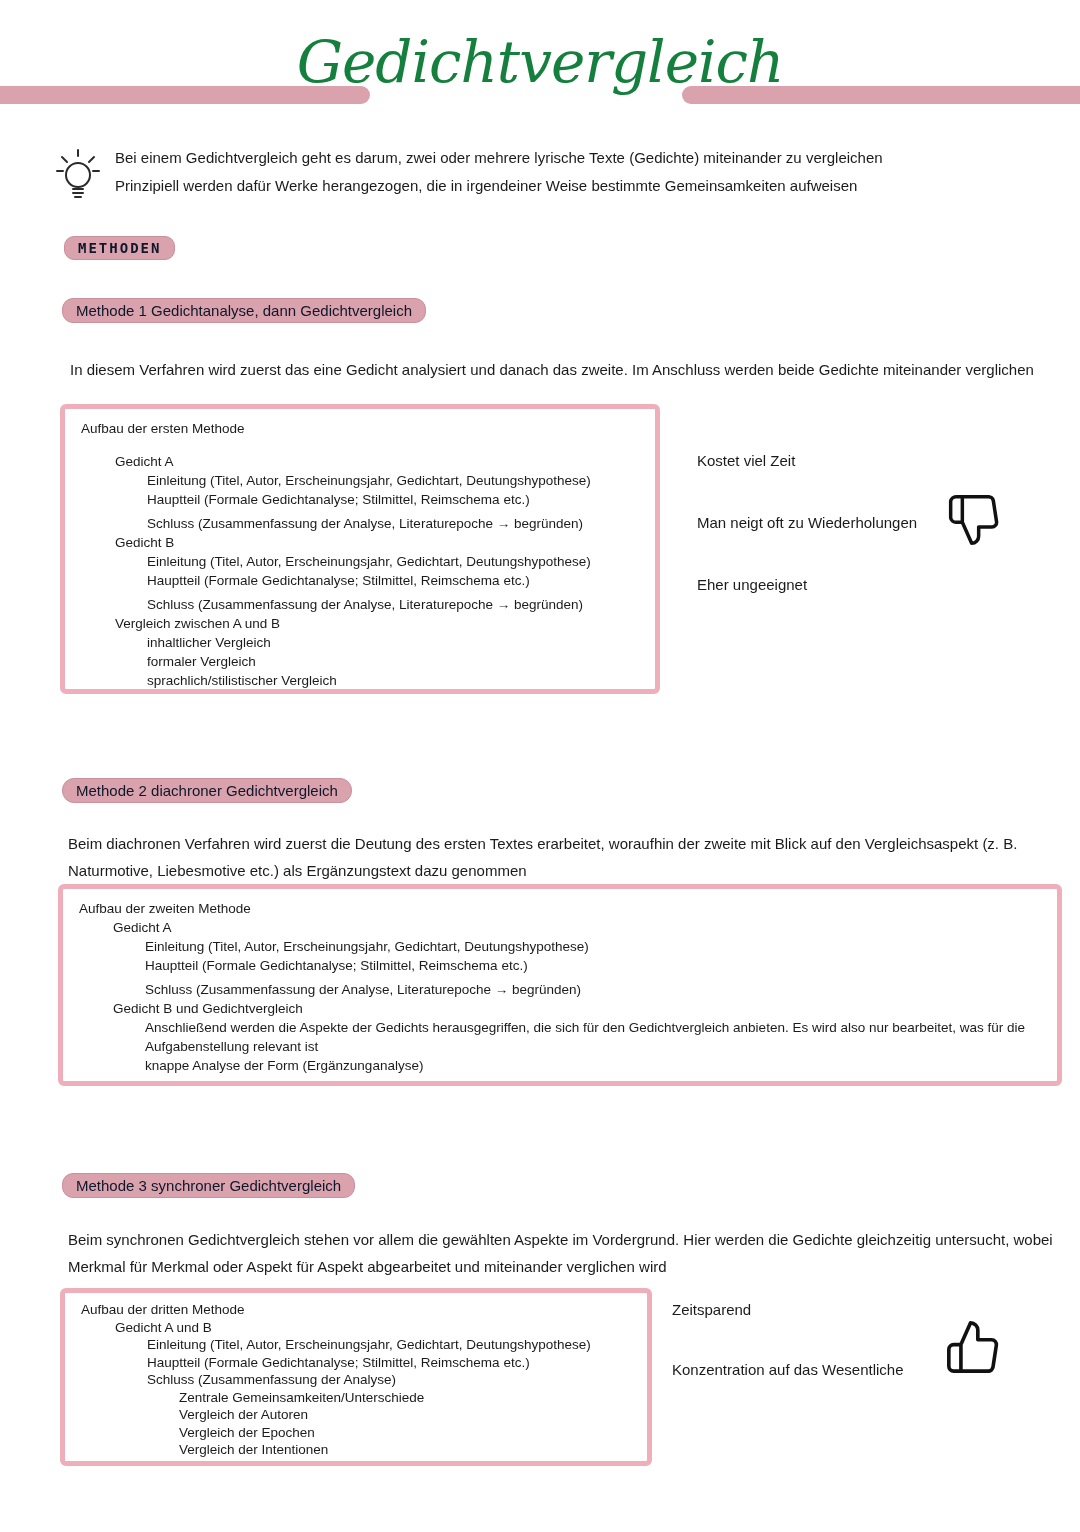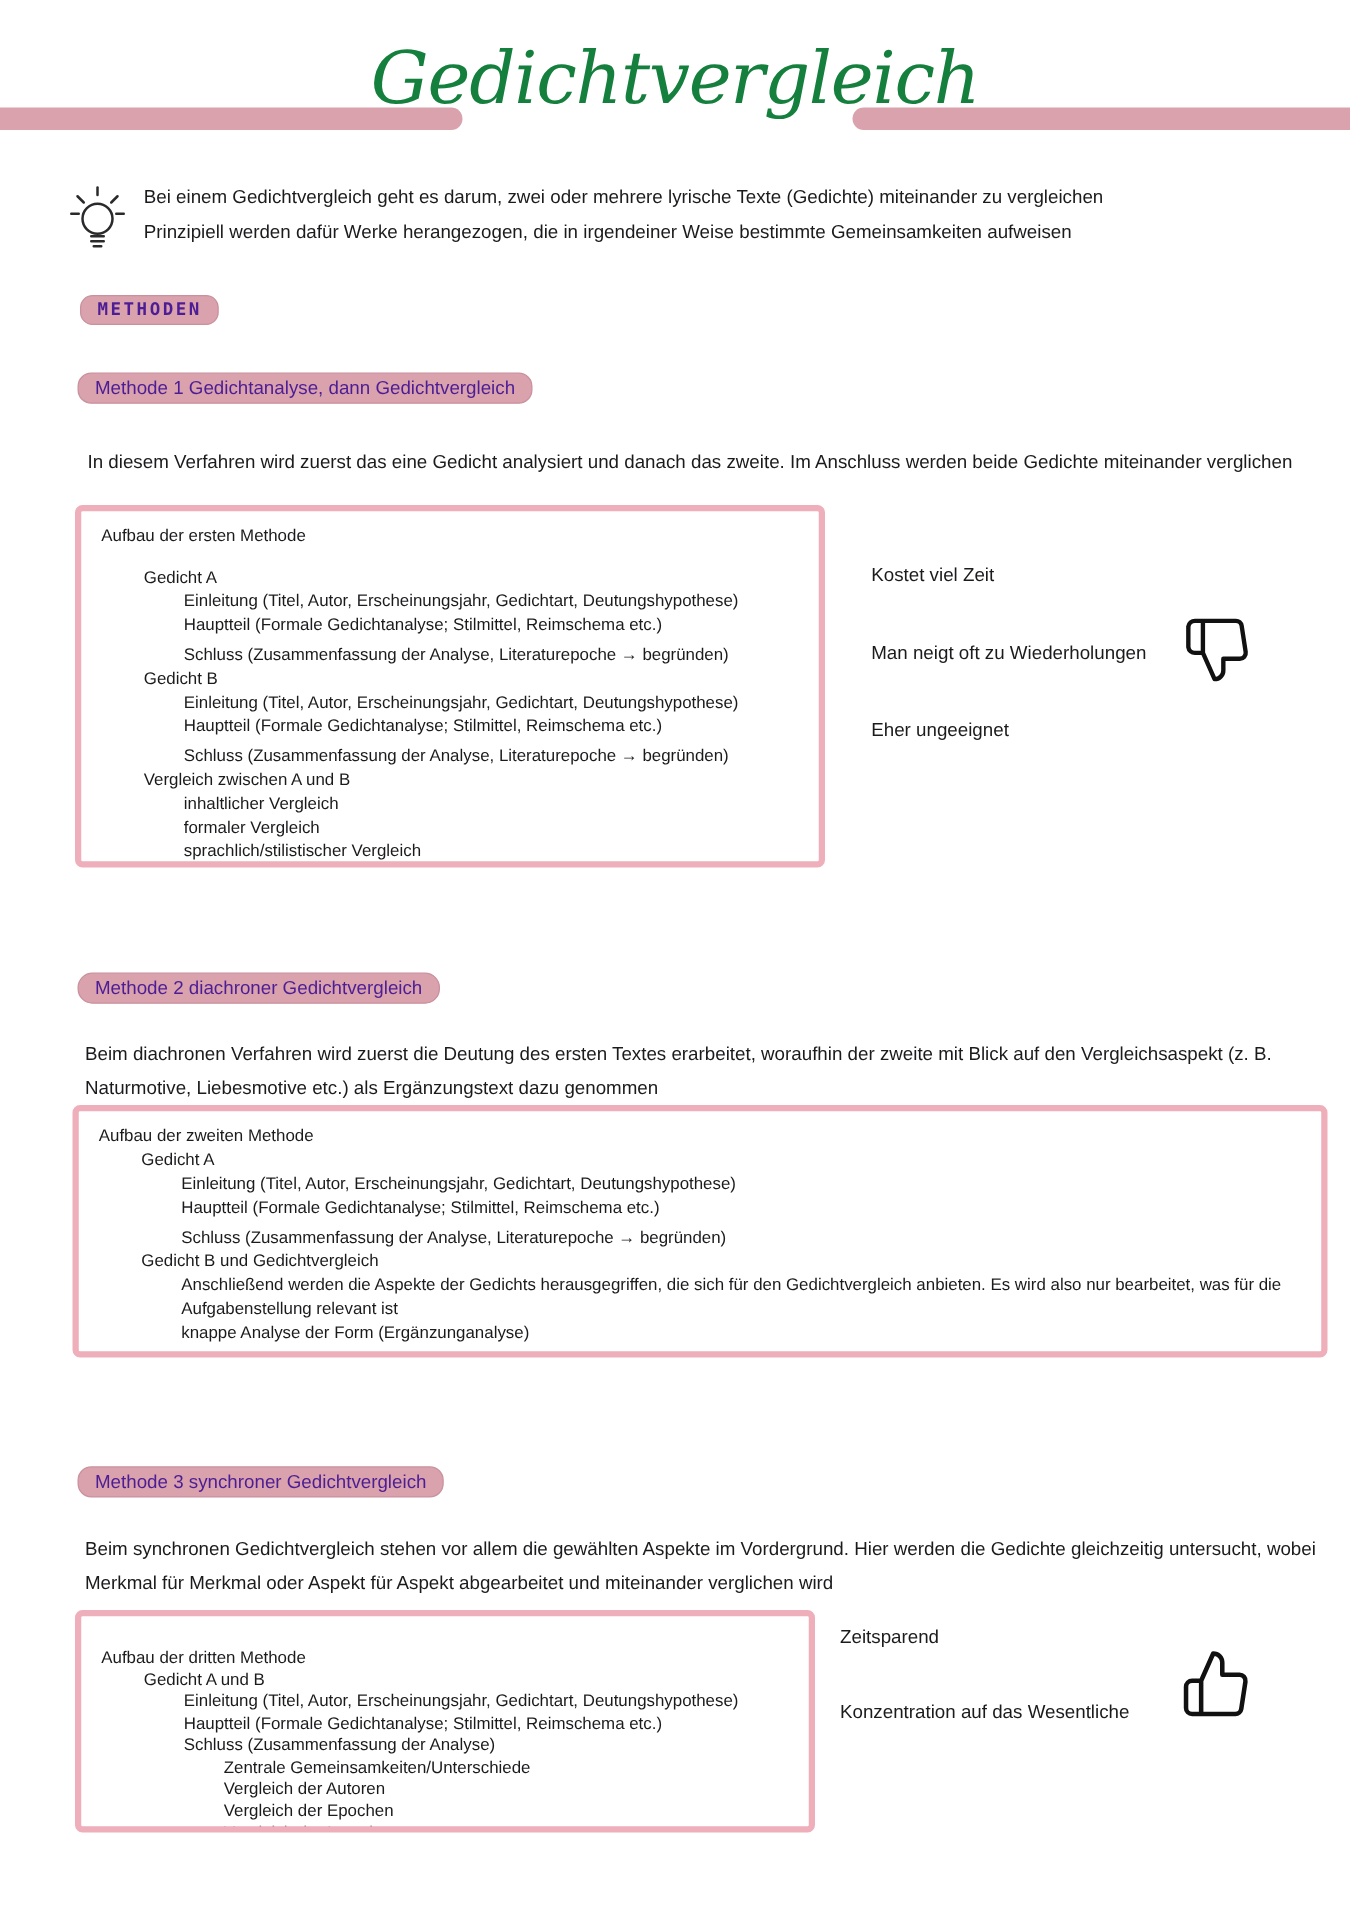--- a/index.html
+++ b/index.html
@@ -19,21 +19,21 @@
   }
 
   
   .bulb { position:absolute; left:52px; top:144px; }
   .intro-lines { position:absolute; left:115px; top:150px; width:900px; font-size:15px; }
   .intro-lines p { margin:0 0 13px 0; line-height:15px; }
 
   
   .pill {
     position:absolute; background:#d9a2ad; border:1px solid #c9909d;
-    border-radius:11px; padding:3px 13px; font-size:15px; color:#4c1d95;
+    border-radius:11px; padding:3px 13px; font-size:15px; color:#0f172a;
     white-space:nowrap;
   }
   .pill-methoden {
     left:64px; top:236px;
     font-family:"DejaVu Sans Mono", monospace; font-weight:bold;
     letter-spacing:2px; font-size:14px; border-radius:10px;
   }
   .pill-m1 { left:62px; top:298px; }
   .pill-m2 { left:62px; top:778px;border-radius:12px; }
   .pill-m3 { left:62px; top:1173px; }
@@ -45,21 +45,21 @@
   .para-m3 { left:68px; top:1226px; width:1000px; }
 
   
   .obox {
     position:absolute; box-sizing:border-box; background:#ffffff;
     border:5px solid #eeafbb; border-radius:6px; overflow:hidden;
     padding:10px 10px 8px 16px;
   }
   .obox-1 { left:60px; top:404px;  width:600px;  height:290px; }
   .obox-2 { left:58px; top:884px;  width:1004px; height:202px; }
-  .obox-3 { left:60px; top:1288px; width:592px;  height:178px; padding-top:24px; }
+  .obox-3 { left:60px; top:1288px; width:592px;  height:178px; padding-top:8px; }
   .ln { font-size:13.5px; line-height:19px; white-space:nowrap; }
   .obox-3 .ln { line-height:17.5px; }
   .ln.wrap { white-space:normal; }
   .i1 { padding-left:34px; }
   .i2 { padding-left:66px; }
   .i3 { padding-left:98px; }
   .gap-lg { margin-top:14px; }
   .gap-sm { margin-top:5px; }
 
   

